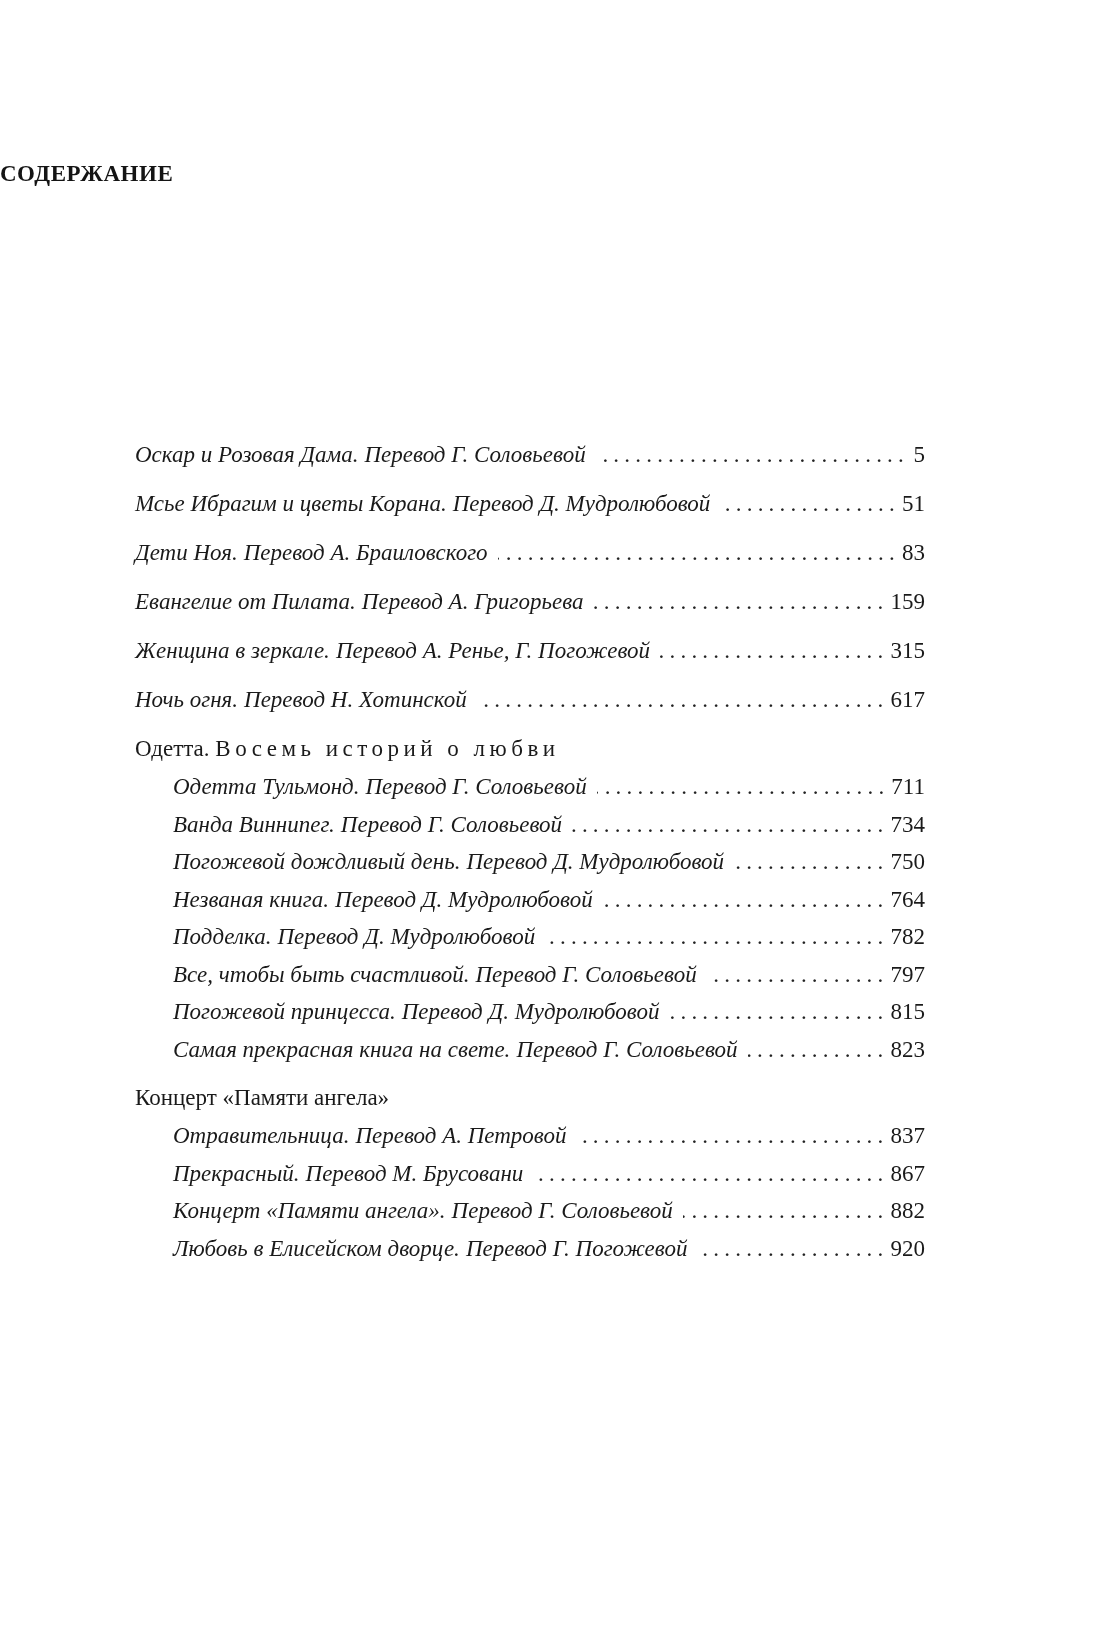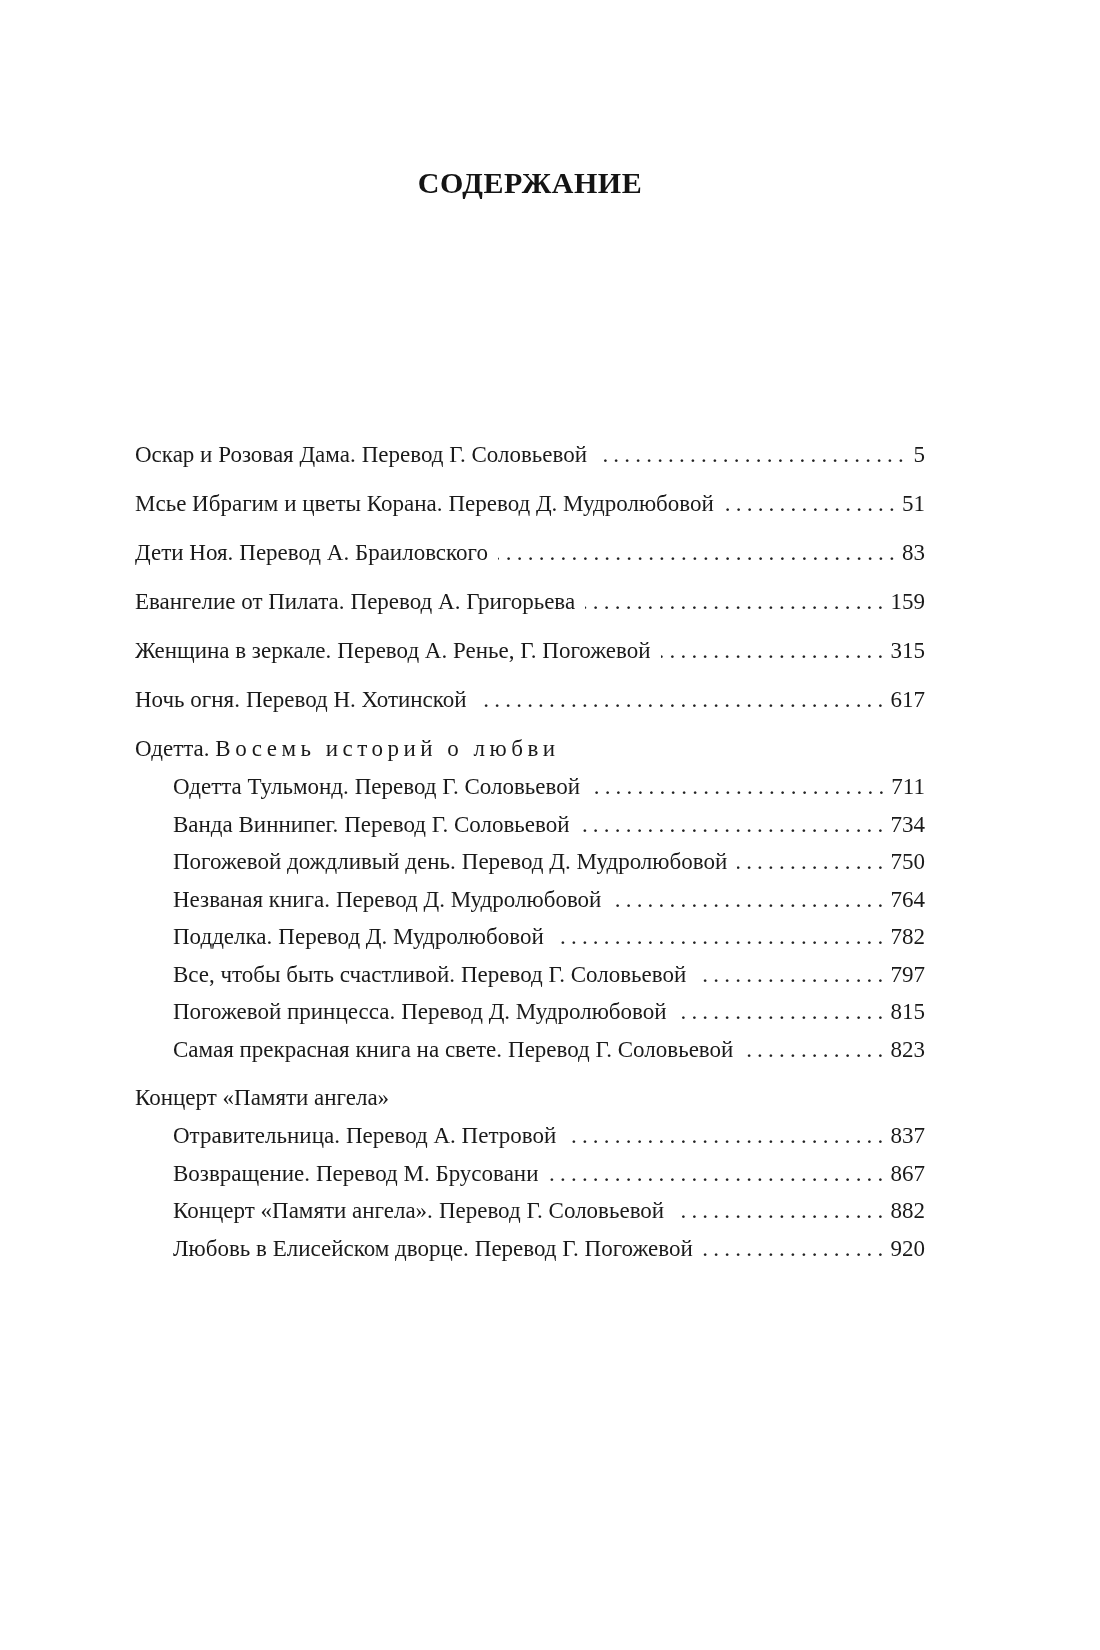--- a/index.html
+++ b/index.html
@@ -13,22 +13,22 @@
       position: relative;
       overflow: hidden;
       font-family: "Liberation Serif", "DejaVu Serif", serif;
       color: #1a1a1a;
     }
     .page-title {
       position: absolute;
       top: 146px;
       left: 0;
       width: 1060px;
-      text-align: center;
-      font-size: 30px;
+      text-align: left;
+      font-size: 23px;
       font-weight: bold;
       letter-spacing: 0.5px;
       color: #141414;
     }
     .toc {
       position: absolute;
       left: 135px;
       top: 436px;
       width: 790px;
       font-size: 23px;
@@ -39,22 +39,24 @@
       height: 49px;
       line-height: 38px;
       white-space: nowrap;
     }
     .entry.sub {
       height: 37.5px;
       padding-left: 38px;
     }
     .entry .title {
       flex: 0 0 auto;
+      font-style: italic;
     }
     .entry .translator {
+      font-style: italic;
       flex: 0 0 auto;
       margin-left: 6px;
     }
     .entry .leader {
       flex: 1 1 auto;
       overflow: hidden;
       margin: 0 2px 0 10px;
       letter-spacing: 5.2px;
       color: #222;
       text-align: right;
@@ -181,21 +183,21 @@
     <div class="section-head">
       <span>Концерт «Памяти ангела»</span>
     </div>
     <div class="entry sub">
       <span class="title">Отравительница.</span>
       <span class="translator">Перевод А. Петровой</span>
       <span class="leader">...............................................................................................................................</span>
       <span class="page">837</span>
     </div>
     <div class="entry sub">
-      <span class="title">Возвращение.</span>
+      <span class="title">Прекрасный.</span>
       <span class="translator">Перевод М. Брусовани</span>
       <span class="leader">...............................................................................................................................</span>
       <span class="page">867</span>
     </div>
     <div class="entry sub">
       <span class="title">Концерт «Памяти ангела».</span>
       <span class="translator">Перевод Г. Соловьевой</span>
       <span class="leader">...............................................................................................................................</span>
       <span class="page">882</span>
     </div>

